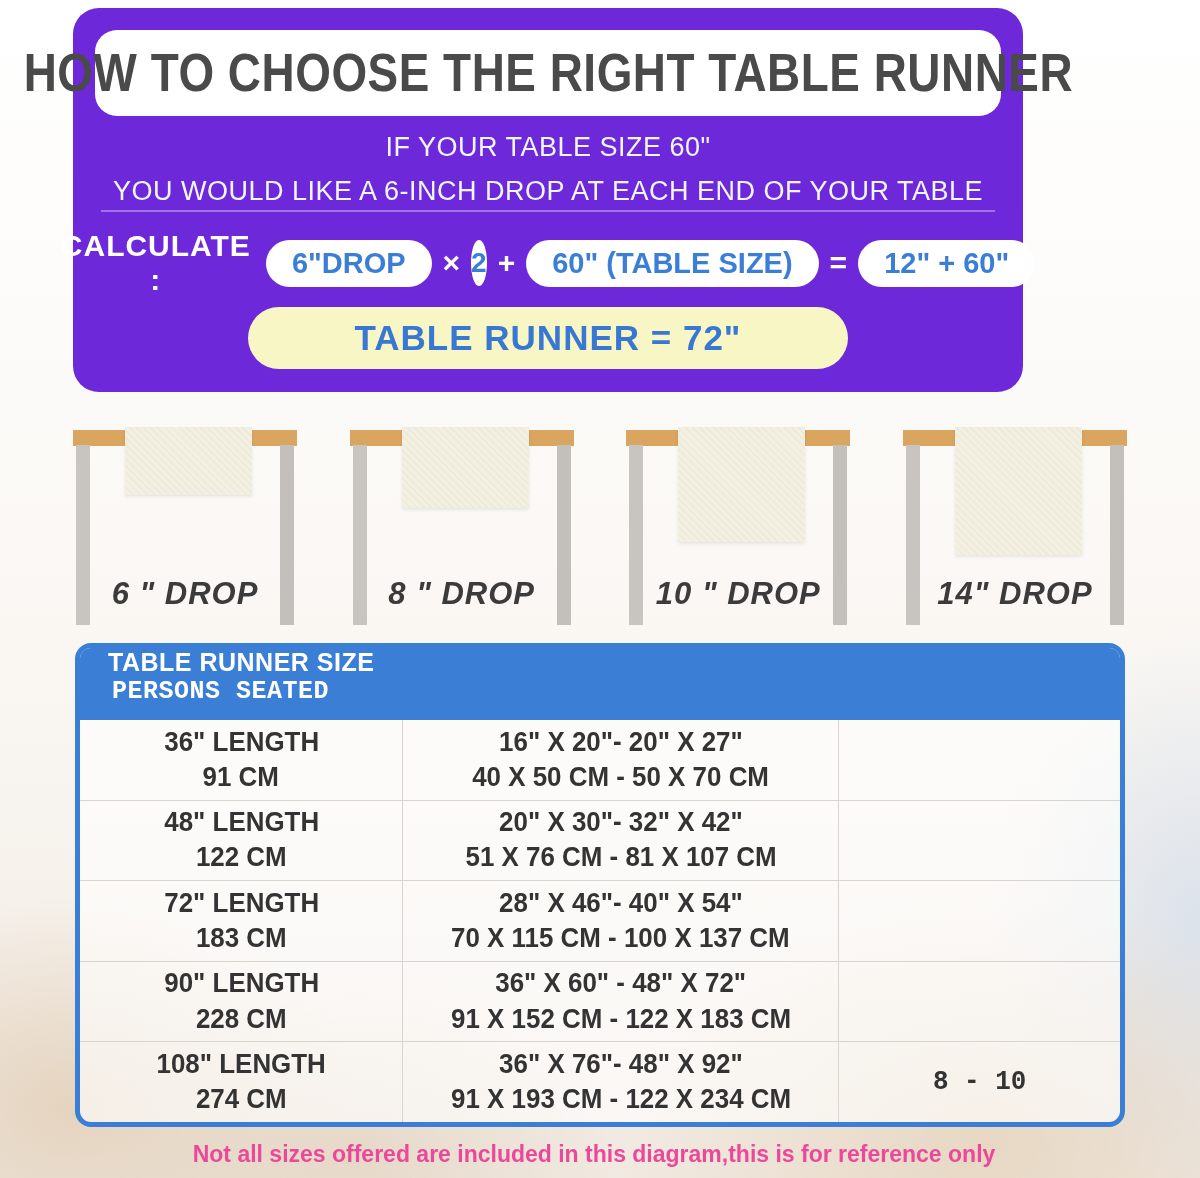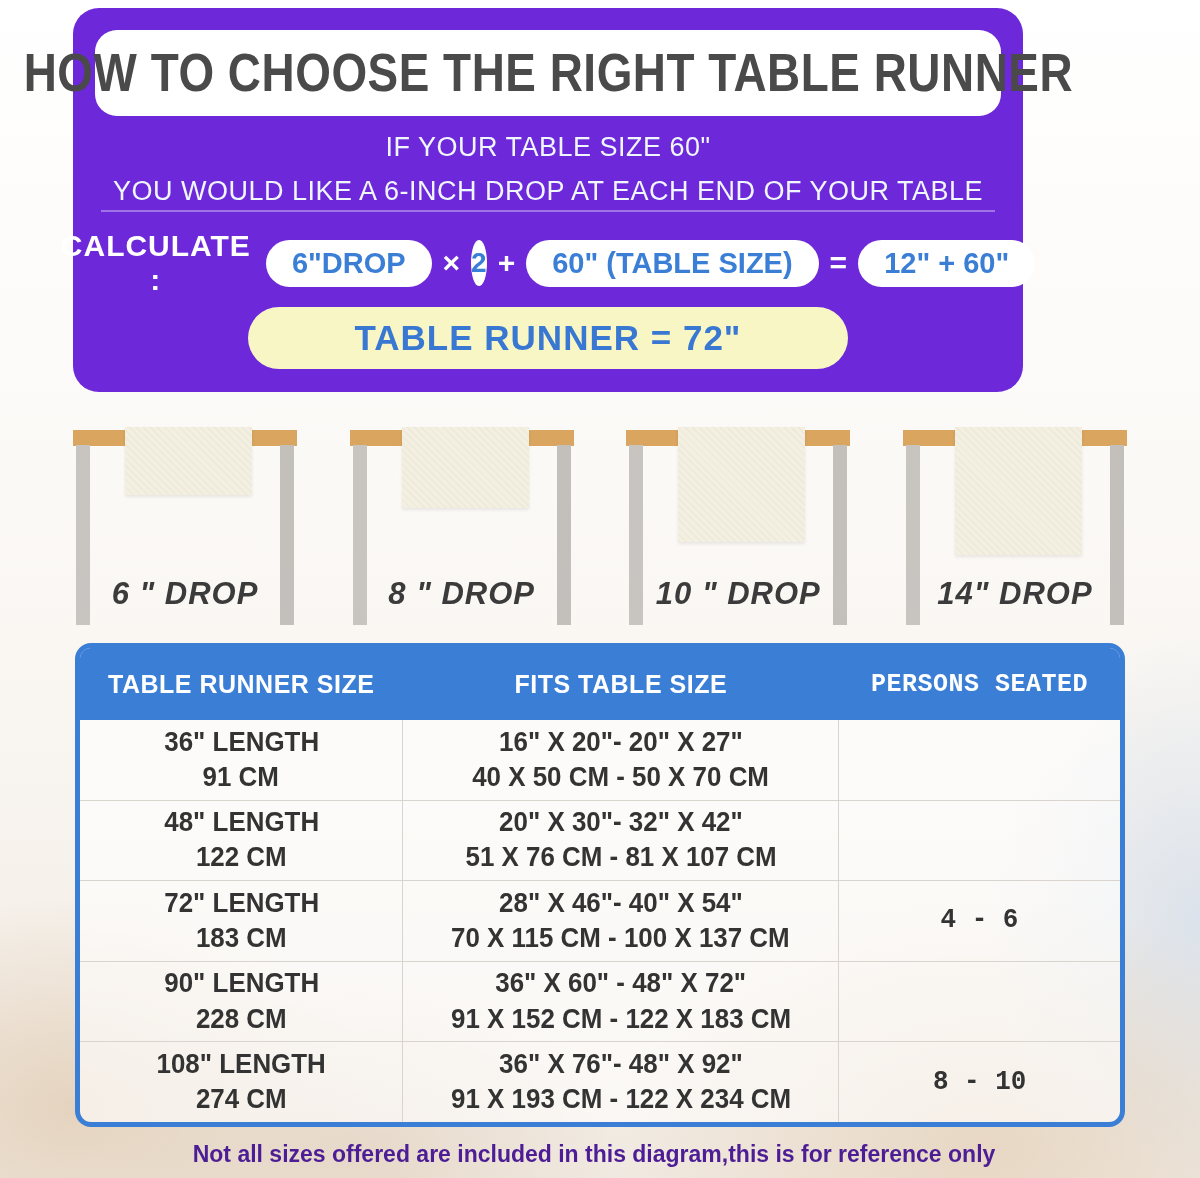--- a/index.html
+++ b/index.html
@@ -76,40 +76,40 @@
     position:absolute; bottom:18px; left:0; right:0; text-align:center;
     font-size:31px; font-weight:bold; font-style:italic; color:#3b3b3b; letter-spacing:1px;
   }
 
   
   .chart-card {
     position:absolute; left:75px; top:643px; width:1050px; height:484px;
     border:5px solid #3b7ed6; border-radius:16px; overflow:hidden;
     background:rgba(255,255,255,0.62);
   }
-  .chart-header { display:flex; height:72px; background:#3b7ed6; }
+  .chart-header { display:flex; height:72px; background:#3b7ed6;flex-direction:column; }
   .chart-header .hcell {
     display:flex; align-items:center; justify-content:center;
     color:#ffffff; font-size:25px; font-weight:bold; letter-spacing:0.5px;
   }
   .c1 { width:31%; } .c2 { width:42%; } .c3 { width:27%;font-family:Liberation Mono, monospace; }
   .chart-body { height:402px; display:flex; flex-direction:column; }
   .crow { display:flex; flex:1; }
   .crow + .crow { border-top:1px solid #d9d4ce; }
   .cell {
     display:flex; flex-direction:column; align-items:center; justify-content:center;
     font-weight:bold; color:#333333; font-size:27px; line-height:1.3; text-align:center;
   }
   .cell.c2 { border-left:1px solid #d9d4ce; border-right:1px solid #d9d4ce; }
   .cell span { transform:scaleX(0.96); white-space:nowrap; }
 
   
   .footer-note {
     position:absolute; left:0; right:12px; top:1141px; text-align:center;
-    font-size:23px; font-weight:bold; color:#4c1d95;
+    font-size:23px; font-weight:bold; color:#ec4899;
   }
 </style>
 </head>
 <body>
 
 <div class="banner">
   <div class="title-box">
     <div class="title">HOW TO CHOOSE THE RIGHT TABLE RUNNER</div>
   </div>
   <div class="subtitle line1">IF YOUR TABLE SIZE 60"</div>
@@ -162,21 +162,20 @@
     <div class="leg right"></div>
     <div class="runner" style="height:128px;"></div>
     <div class="drop-label">14" DROP</div>
   </div>
 
 </div>
 
 <div class="chart-card">
   <div class="chart-header">
     <div class="hcell c1">TABLE RUNNER SIZE</div>
-    <div class="hcell c2">FITS TABLE SIZE</div>
     <div class="hcell c3">PERSONS SEATED</div>
   </div>
   <div class="chart-body">
 
     <div class="crow">
       <div class="cell c1">
         <span>36" LENGTH</span>
         <span>91 CM</span>
       </div>
       <div class="cell c2">
@@ -198,23 +197,20 @@
 
     <div class="crow">
       <div class="cell c1">
         <span>72" LENGTH</span>
         <span>183 CM</span>
       </div>
       <div class="cell c2">
         <span>28" X 46"- 40" X 54"</span>
         <span>70 X 115 CM - 100 X 137 CM</span>
       </div>
-      <div class="cell c3">
-        <span>4 - 6</span>
-      </div>
     </div>
 
     <div class="crow">
       <div class="cell c1">
         <span>90" LENGTH</span>
         <span>228 CM</span>
       </div>
       <div class="cell c2">
         <span>36" X 60" - 48" X 72"</span>
         <span>91 X 152 CM - 122 X 183 CM</span>

